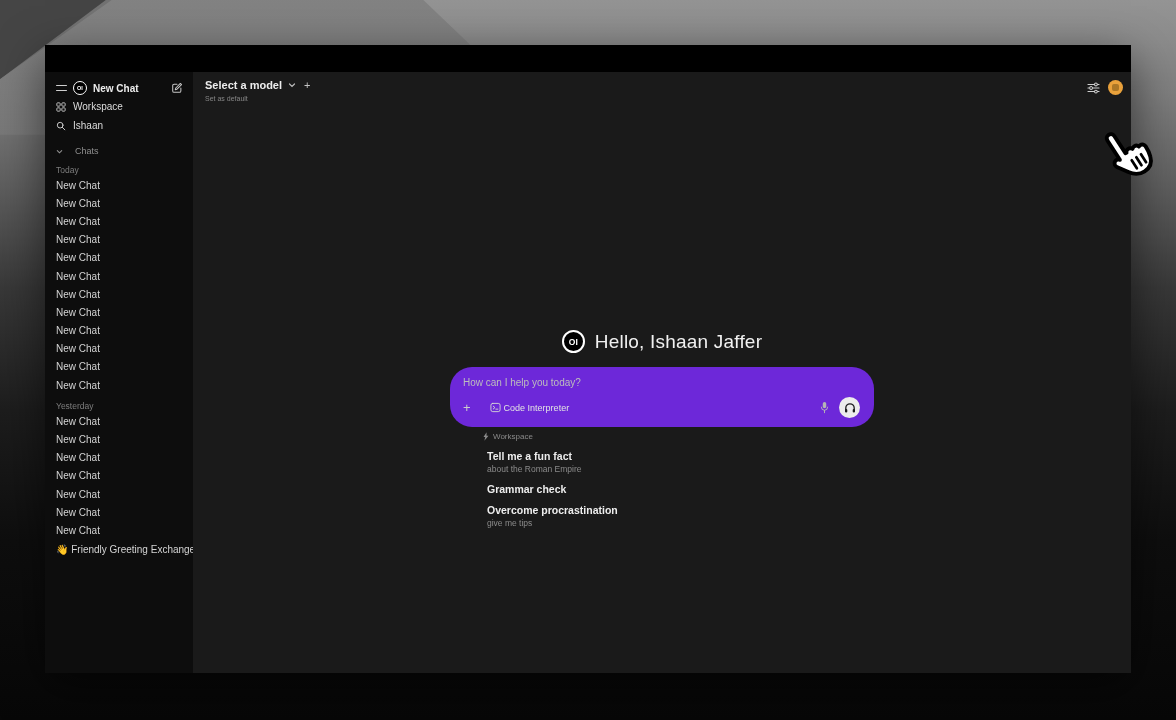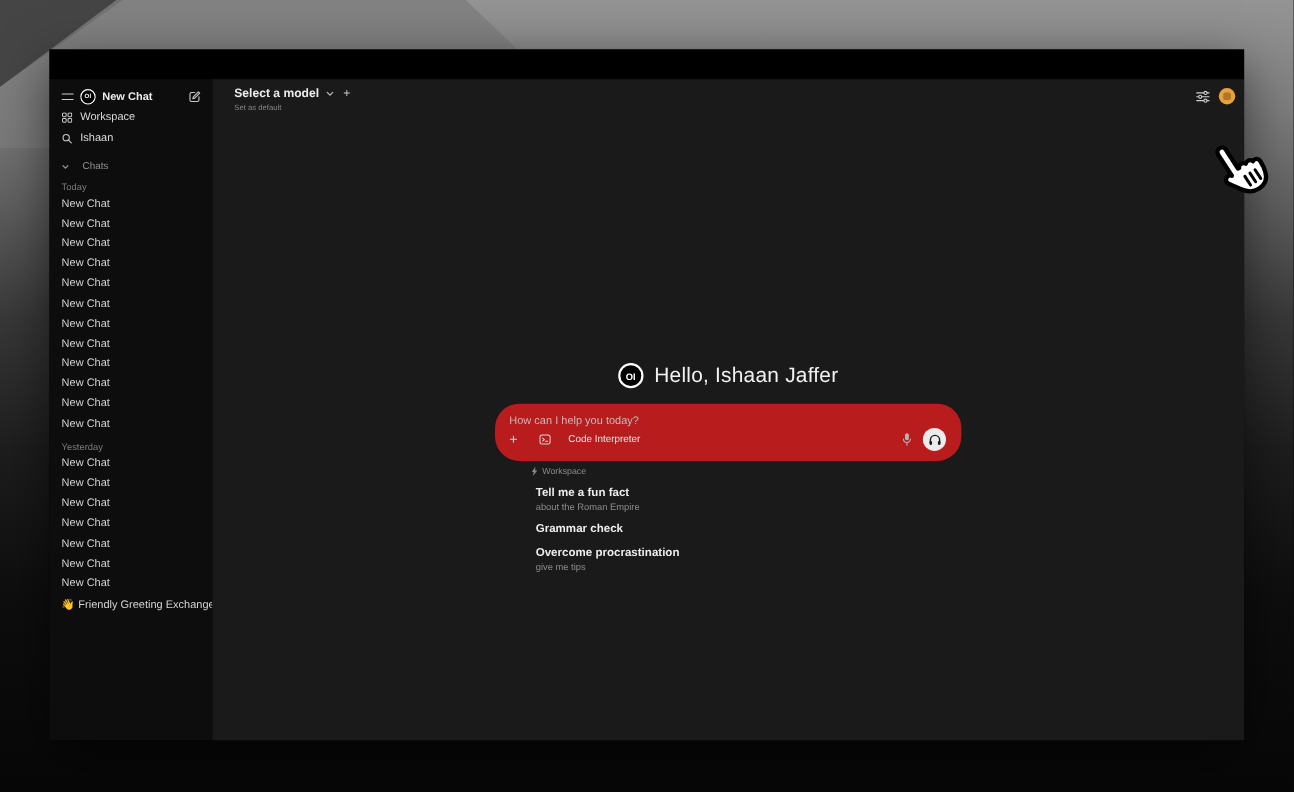--- a/index.html
+++ b/index.html
@@ -41,44 +41,44 @@
   .group-label { font-size:8.5px; color:#7d7d7d; margin-top:5px; height:13px;
                  display:flex; align-items:center; }
   .group-label.second { }
   .chat-item { font-size:10px; color:#d4d4d4; height:18.2px; display:flex;
                align-items:center; cursor:pointer; white-space:nowrap; }
   .named-chat { margin-top:1px; }
 
   
   .main { flex:1; background:#1a1a1a; position:relative; }
 
-  .model-header { position:absolute; left:20px; top:7px; }
+  .model-header { position:absolute; left:12px; top:7px; }
   .model-row { display:flex; align-items:center; gap:6px; }
   .model-label { font-size:11px; font-weight:bold; color:#ececec; cursor:pointer; }
   .add-model { font-size:11px; color:#c4c4c4; cursor:pointer; margin-left:2px; }
   .set-default { font-size:7px; color:#868686; margin-top:4px; cursor:pointer; }
 
   .top-actions { position:absolute; top:8px; right:8px; display:flex; align-items:center; gap:8px; }
   .avatar { width:15px; height:15px; border-radius:50%; background:#e9a13b; cursor:pointer;
             display:flex; align-items:center; justify-content:center; }
   .avatar i { width:7px; height:7px; border-radius:2px; background:rgba(60,40,0,.35); }
 
   .center-col { position:absolute; top:258px; left:50%; transform:translateX(-50%); width:424px; }
   .greeting { display:flex; align-items:center; justify-content:center; gap:10px; }
   .greeting-logo { width:23px; height:23px; border-radius:50%; background:#000;
     border:2px solid #fff; color:#fff; font-size:8.5px; font-weight:bold;
     display:flex; align-items:center; justify-content:center; }
   .greeting-text { font-size:19px; color:#f1f1f1; font-weight:500; letter-spacing:.2px; }
 
-  .input-card { margin-top:14px; height:52px; background:#b91c1c; border-radius:22px;
+  .input-card { margin-top:14px; height:60px; background:#6d28d9; border-radius:22px;
                 padding:10px 14px 9px 13px; display:flex; flex-direction:column; cursor:text; }
   .placeholder { font-size:10px; color:#bdbdbd; }
   .input-row { display:flex; align-items:center; margin-top:auto; }
   .plus-btn { font-size:13px; color:#cccccc; cursor:pointer; line-height:10px; }
-  .ci-group { display:flex; gap:16px; margin-left:19px; cursor:pointer; }
+  .ci-group { display:flex; align-items:center; gap:3px; margin-left:19px; cursor:pointer; }
   .ci-label { font-size:9px; font-weight:500; color:#e2e2e2; }
   .right-tools { margin-left:auto; display:flex; align-items:center; gap:9px; }
   .mic-btn { cursor:pointer; display:flex; }
   .headset-btn { width:21px; height:21px; border-radius:50%; background:#ececec;
     display:flex; align-items:center; justify-content:center; cursor:pointer; }
 
   .suggested { margin-top:5px; padding-left:33px; }
   .suggested-header { display:flex; align-items:center; gap:4px; font-size:8px; color:#8a8a8a; }
   .prompt { margin-top:9px; margin-left:4px; cursor:pointer; }
   .prompt-title { font-size:10.5px; font-weight:600; color:#ededed; line-height:12px; }

